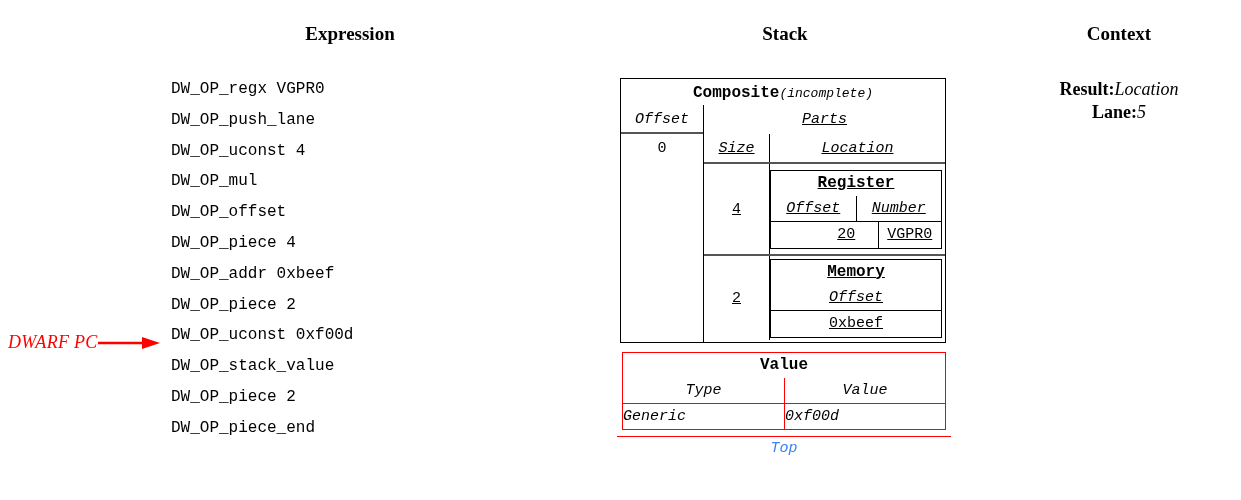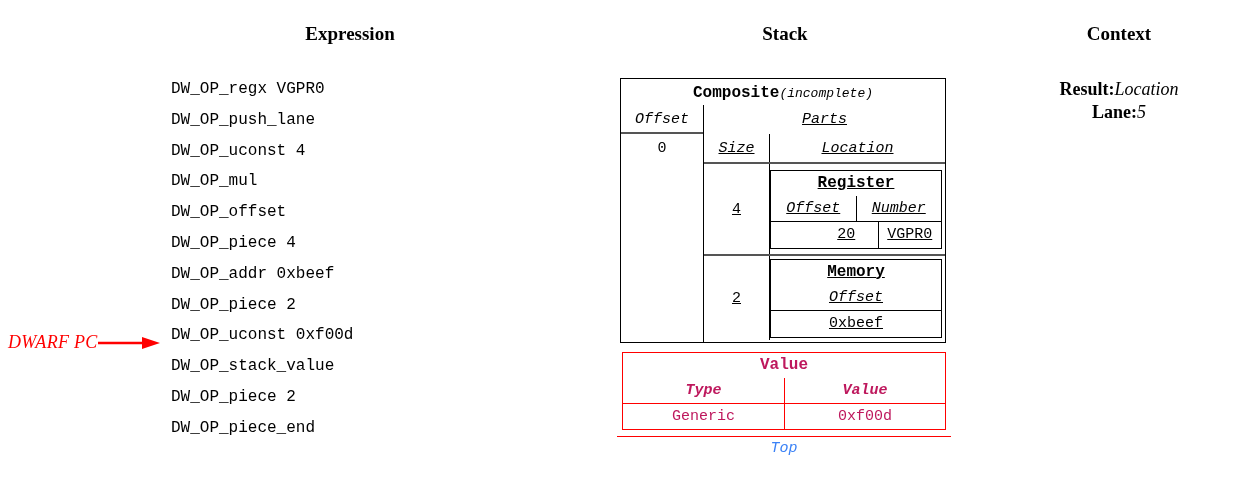--- a/index.html
+++ b/index.html
@@ -209,43 +209,43 @@
 
   
   #value-table {
     position: absolute;
     left: 622px;
     top: 352px;
     width: 324px;
     height: 78px;
     border: 1.8px solid #ff0000;
     box-sizing: border-box;
-    color: #be185d;
+    color: #000000;
     font-size: 15px;
   }
   #value-title {
     height: 25px;
     line-height: 25px;
     text-align: center;
     font-size: 16px;
   }
   #value-headrow {
     display: flex;
     height: 26px;
     border-bottom: 1.8px solid #ff0000;
     box-sizing: border-box;
   }
-  #value-headrow > div { line-height: 25px; text-align: center; font-weight: bold; }
+  #value-headrow > div { line-height: 25px; text-align: center; }
   #value-headrow .c1 { width: 162px; border-right: 1.8px solid #ff0000; box-sizing: border-box; }
   #value-headrow .c2 { flex: 1; }
   #value-datarow {
     display: flex;
     height: 25px;
   }
-  #value-datarow > div { line-height: 25px; text-align: center; }
+  #value-datarow > div { line-height: 25px; text-align: left; font-style: italic; }
   #value-datarow .c1 { width: 162px; border-right: 1.8px solid #ff0000; box-sizing: border-box; }
   #value-datarow .c2 { flex: 1; }
 
   #top-rule {
     position: absolute;
     left: 617px;
     top: 436px;
     width: 334px;
     height: 0;
     border-top: 1.8px solid #ff0000;

